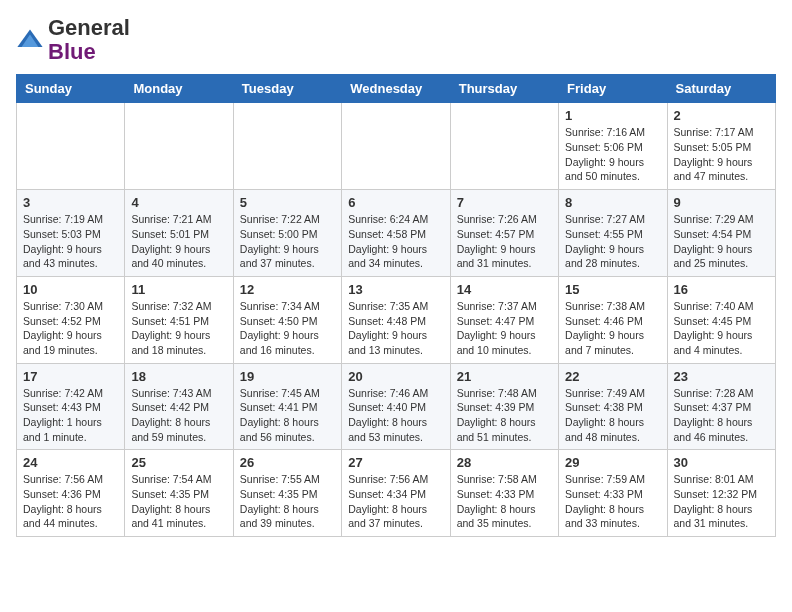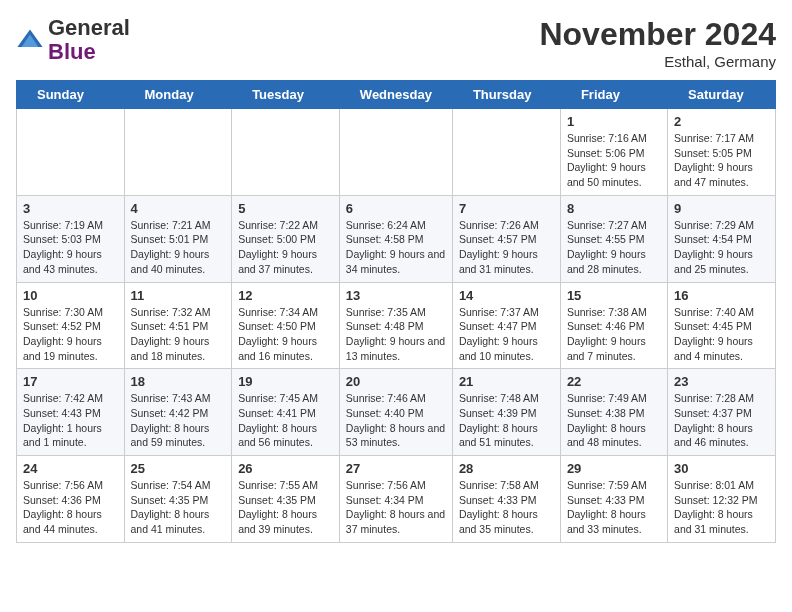--- a/index.html
+++ b/index.html
@@ -45,21 +45,21 @@
       color: #333;
     }
     .calendar {
       width: 100%;
       border-collapse: collapse;
     }
     .calendar th {
       background: #2a6bb5;
       color: #fff;
       text-align: left;
-      padding: 6px 20px;
+      padding: 6px 8px;
       font-size: 13px;
       border: 1px solid #2a6bb5;
     }
     .calendar td {
       border: 1px solid #ccc;
       vertical-align: top;
       padding: 5px 6px;
       width: calc(100% / 7);
       min-height: 80px;
       background: #fff;
@@ -90,24 +90,20 @@
 <div class="header">
   <div class="logo">
     <svg class="logo-icon" viewBox="0 0 40 40" xmlns="http://www.w3.org/2000/svg">
       <polygon points="20,5 38,30 2,30" fill="#2a6bb5"></polygon>
       <polygon points="20,12 32,30 8,30" fill="#5599dd"></polygon>
     </svg>
     <div class="logo-text">
       <span class="general">General</span><br>
       <span class="blue">Blue</span>
     </div>
-  </div>
-  <div class="title-block">
-    <div class="month-title">November 2024</div>
-    <div class="subtitle">Esthal, Germany</div>
   </div>
 </div>
 
 <table class="calendar">
   <thead>
     <tr>
       <th>Sunday</th>
       <th>Monday</th>
       <th>Tuesday</th>
       <th>Wednesday</th>

